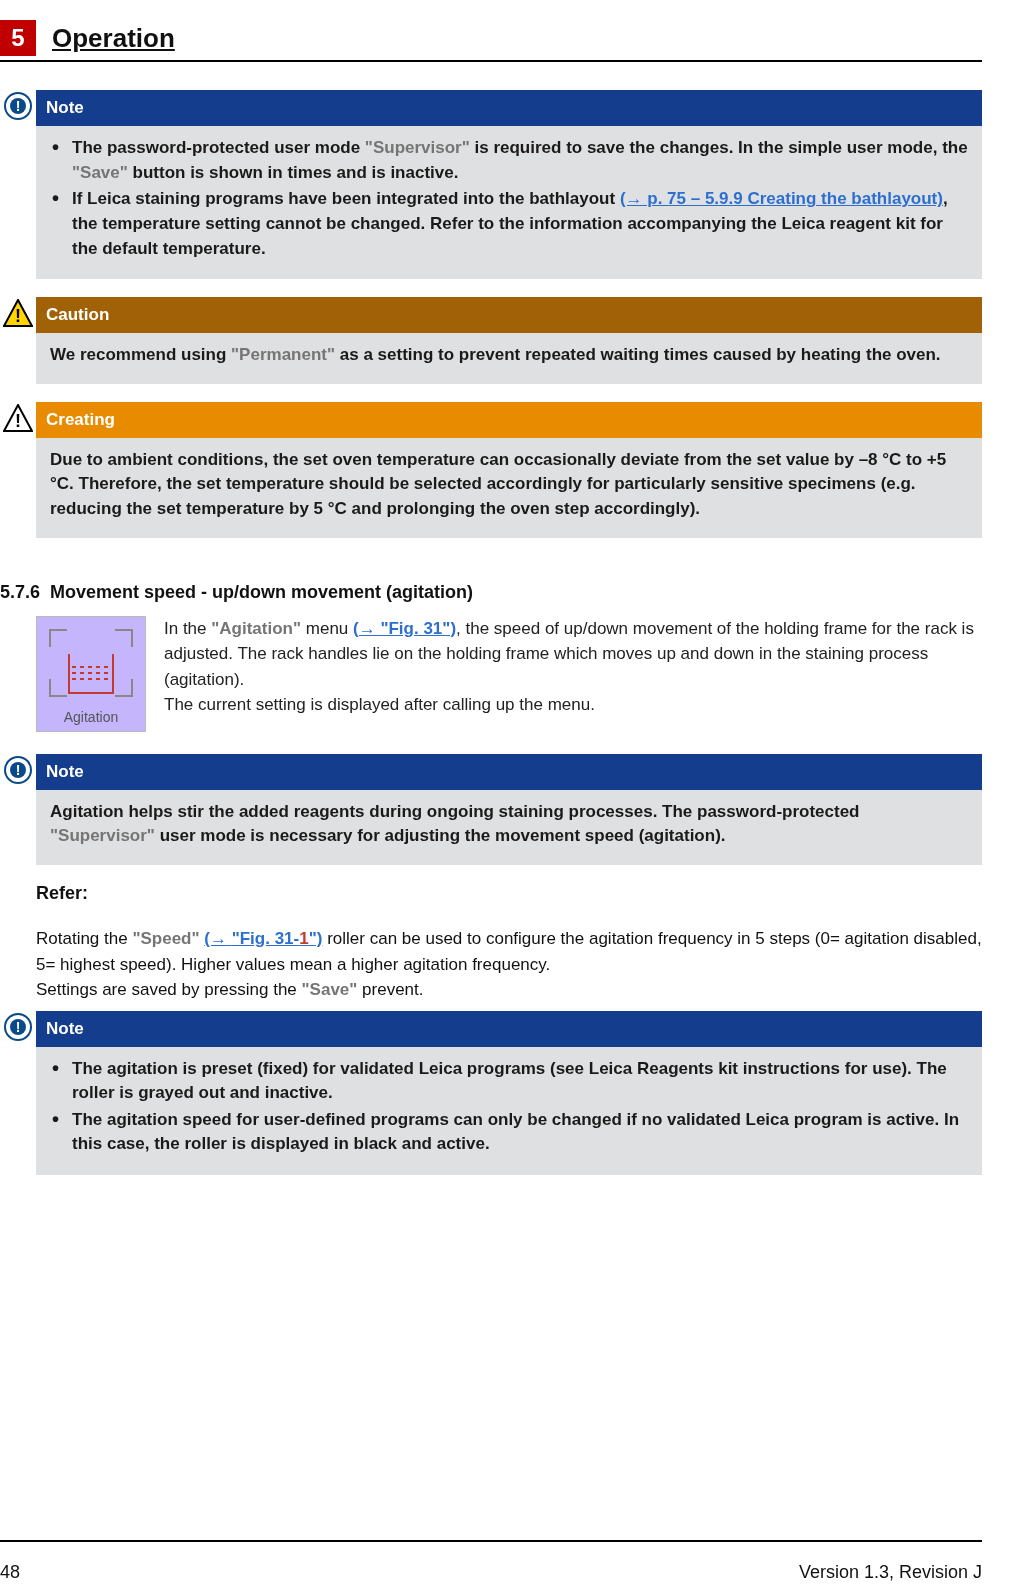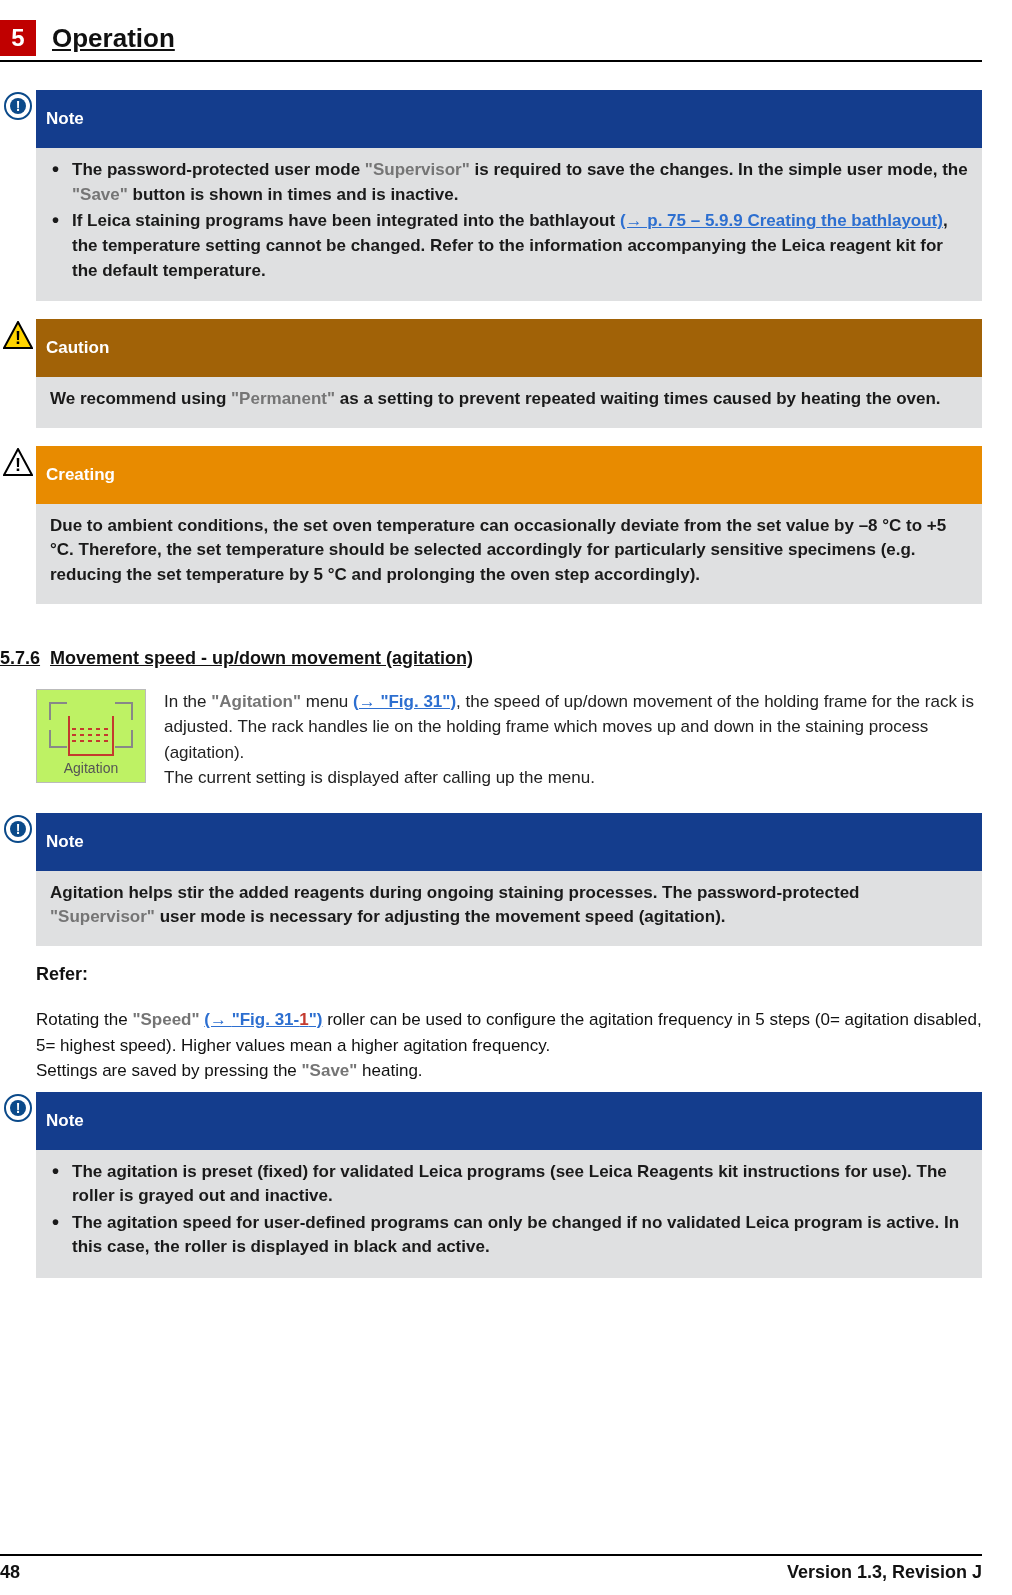--- a/index.html
+++ b/index.html
@@ -54,21 +54,21 @@
     display: flex;
     justify-content: center;
     align-items: flex-start;
   }
   .callout-body {
     flex: 1;
   }
   .callout-header {
     color: #fff;
     font-weight: bold;
-    padding: 19px 10px;
+    padding: 8px 10px;
     font-size: 17px;
   }
   .callout-content {
     background: #dfe0e1;
     padding: 10px 14px 16px 14px;
     font-weight: bold;
     font-size: 17px;
     line-height: 1.45;
     color: #1a1a1a;
   }
@@ -83,38 +83,37 @@
     left: -16px;
     font-size: 20px;
     line-height: 1.1;
   }
   .grayterm { color: #757575; font-weight: bold; }
   .link { color: #2d6fd0; font-weight: bold; text-decoration: underline; }
   .red-num { color: #c43a2e; }
   .section-heading {
     display: flex;
     margin-top: 44px;
-    margin-bottom: 20px;
+    margin-bottom: 13px;
     margin-left: -36px;
     font-weight: bold;
     font-size: 18px;
-    text-decoration: underline;
   }
   .section-num { width: 50px; flex: 0 0 50px; }
   .body-row {
     display: flex;
     margin-bottom: 22px;
     gap: 18px;
   }
   .icon-tile {
     width: 110px;
-    height: 94px;
+    height: 116px;
     flex: 0 0 110px;
     border: 1px solid #bbb;
-    background: #bef264;
+    background: #c4b5fd;
     position: relative;
     display: flex;
     flex-direction: column;
     align-items: center;
     justify-content: center;
     gap: 4px;
   }
   .icon-tile .corner {
     position: absolute;
     width: 18px; height: 18px;
@@ -166,22 +165,22 @@
     position: absolute;
     bottom: 12px;
     left: 0;
     right: 0;
     padding: 0 30px 0 0;
   }
   .footer-line {
     border-top: 2px solid #000;
     display: flex;
     justify-content: space-between;
-    padding-top: 6px;
-    font-weight: bold;
+    padding-top: 20px;
+    font-weight: normal;
     font-size: 18px;
   }
   .note-icon-circle {
     width: 28px; height: 28px;
     border: 2.5px solid #0b4a8a;
     border-radius: 50%;
     display:flex; align-items:center; justify-content:center;
     background:#fff;
   }
   .note-icon-inner {
@@ -290,21 +289,21 @@
         <div class="callout-content">
           <span>Agitation helps stir the added reagents during ongoing staining processes. The password-protected </span><span class="grayterm">"Supervisor"</span><span> user mode is necessary for adjusting the movement speed (agitation).</span>
         </div>
       </div>
     </div>
 
     <div class="sub-heading">Refer:</div>
 
     <div class="para">
       <span>Rotating the </span><span class="grayterm">"Speed"</span><span> </span><span class="link"><span>(→ </span><span>"Fig. 31-</span><span class="red-num">1</span><span>")</span></span><span> roller can be used to configure the agitation frequency in 5 steps (0= agitation disabled, 5= highest speed). Higher values mean a higher agitation frequency.</span><br>
-      <span>Settings are saved by pressing the </span><span class="grayterm">"Save"</span><span> heating.</span>
+      <span>Settings are saved by pressing the </span><span class="grayterm">"Save"</span><span> prevent.</span>
     </div>
 
     <div class="callout" style="margin-top:4px;">
       <div class="callout-icon">
         <div class="note-icon-circle">
             <div class="note-icon-inner">!</div>
           </div>
       </div>
       <div class="callout-body">
         <div class="callout-header note-header">Note</div>

